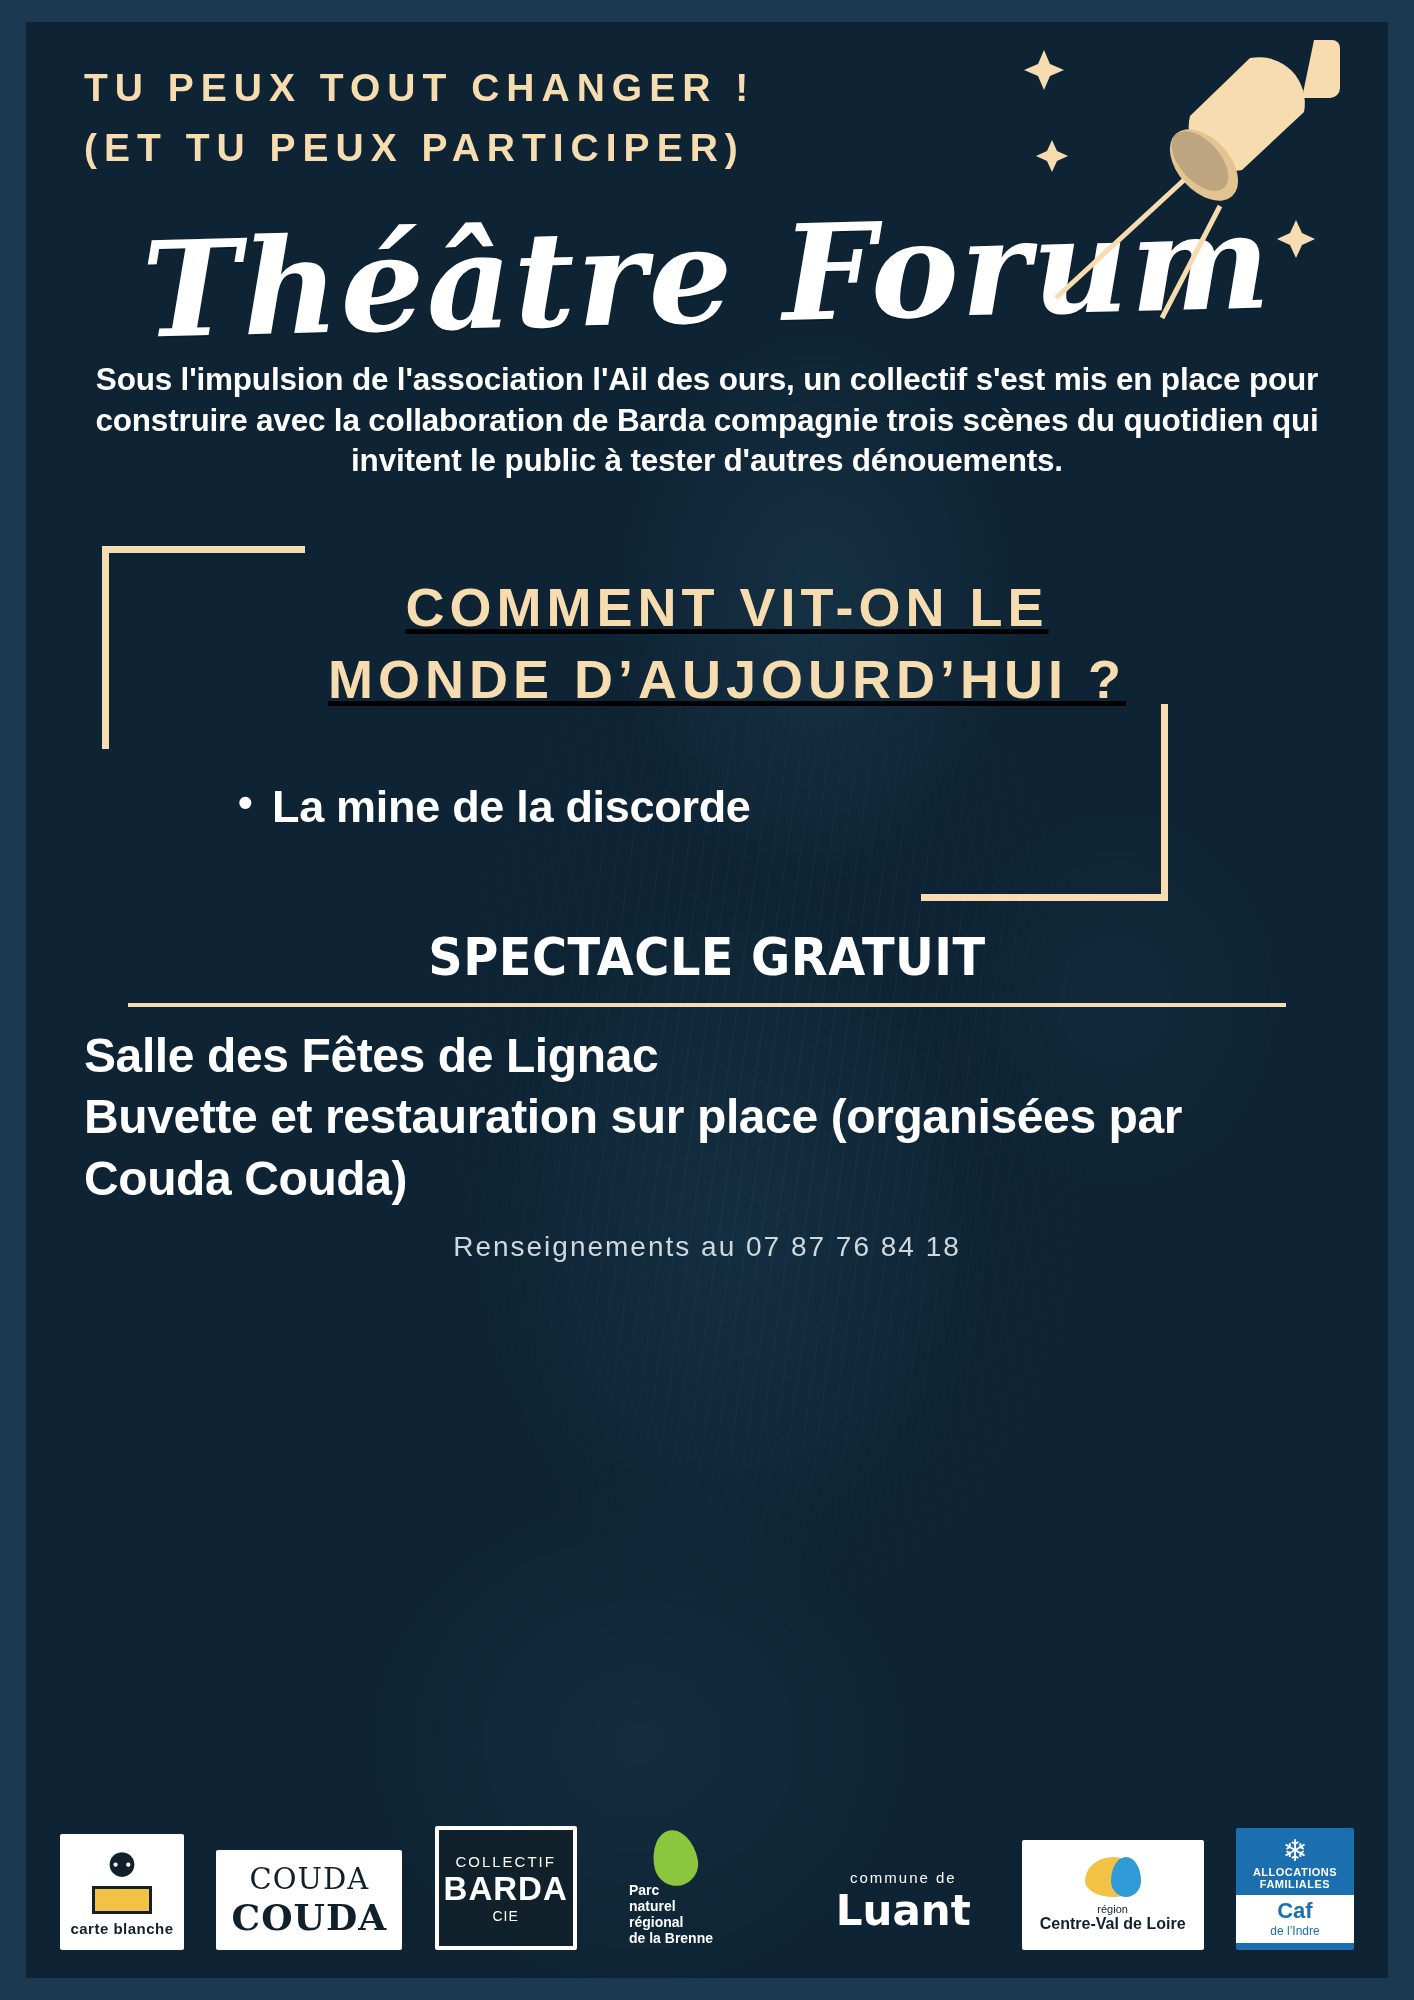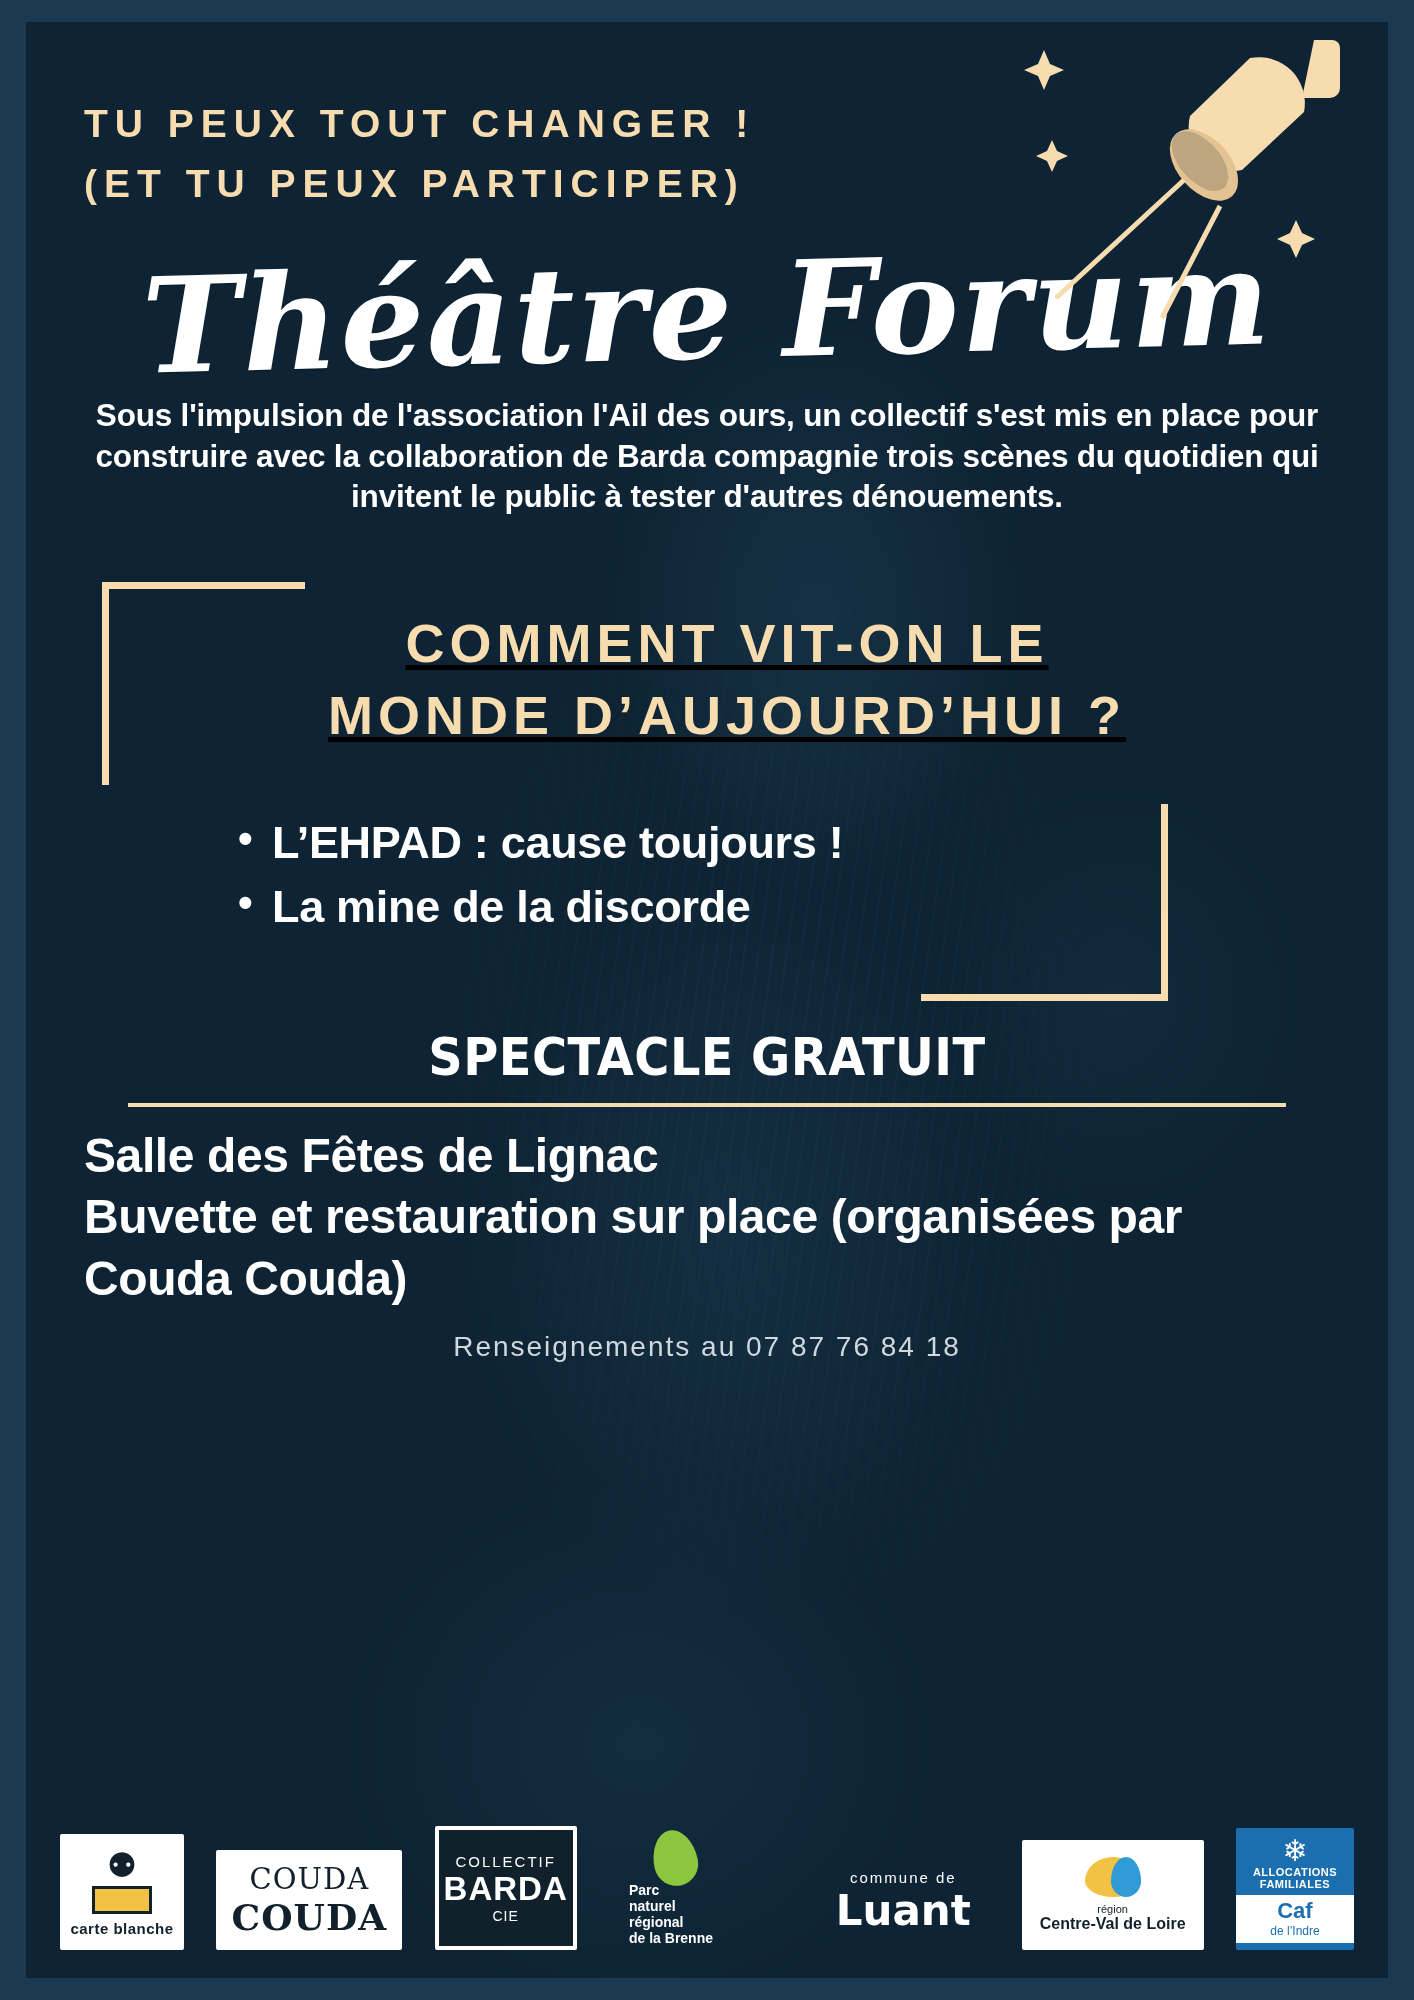--- a/index.html
+++ b/index.html
@@ -47,21 +47,21 @@
     inset: 0;
     opacity: 0.35;
     background-image: repeating-linear-gradient(98deg, rgba(60,110,145,0.22) 0 2px, rgba(14,36,52,0) 2px 14px);
     mask-image: radial-gradient(ellipse 480px 760px at 55% 55%, #000 20%, transparent 78%);
     -webkit-mask-image: radial-gradient(ellipse 480px 760px at 55% 55%, #000 20%, transparent 78%);
   }
 
   .content {
     position: relative;
     z-index: 3;
-    padding: 72px 58px 0 58px;
+    padding: 36px 58px 0 58px;
     height: 100%;
     box-sizing: border-box;
   }
 
   .kicker {
     color: #f6dcae;
     font-weight: bold;
     font-size: 39px;
     letter-spacing: 7px;
     line-height: 1.55;
@@ -299,21 +299,20 @@
         <div class="bracket-tl"></div>
         <h2 class="headline">
           <span>COMMENT VIT-ON LE</span><br>
           <span>MONDE D’AUJOURD’HUI ?</span>
         </h2>
       </div>
 
       <div class="list-wrap">
         <div class="bracket-br"></div>
         <ul class="scenes">
-          <li>L’EHPAD : cause toujours !</li>
           <li>La mine de la discorde</li>
         </ul>
       </div>
 
       <div class="free-show">SPECTACLE GRATUIT</div>
       <div class="rule"></div>
 
       <div class="details">
         <div>Salle des Fêtes de Lignac</div>
         <div class="wrap">Buvette et restauration sur place (organisées par Couda Couda)</div>

